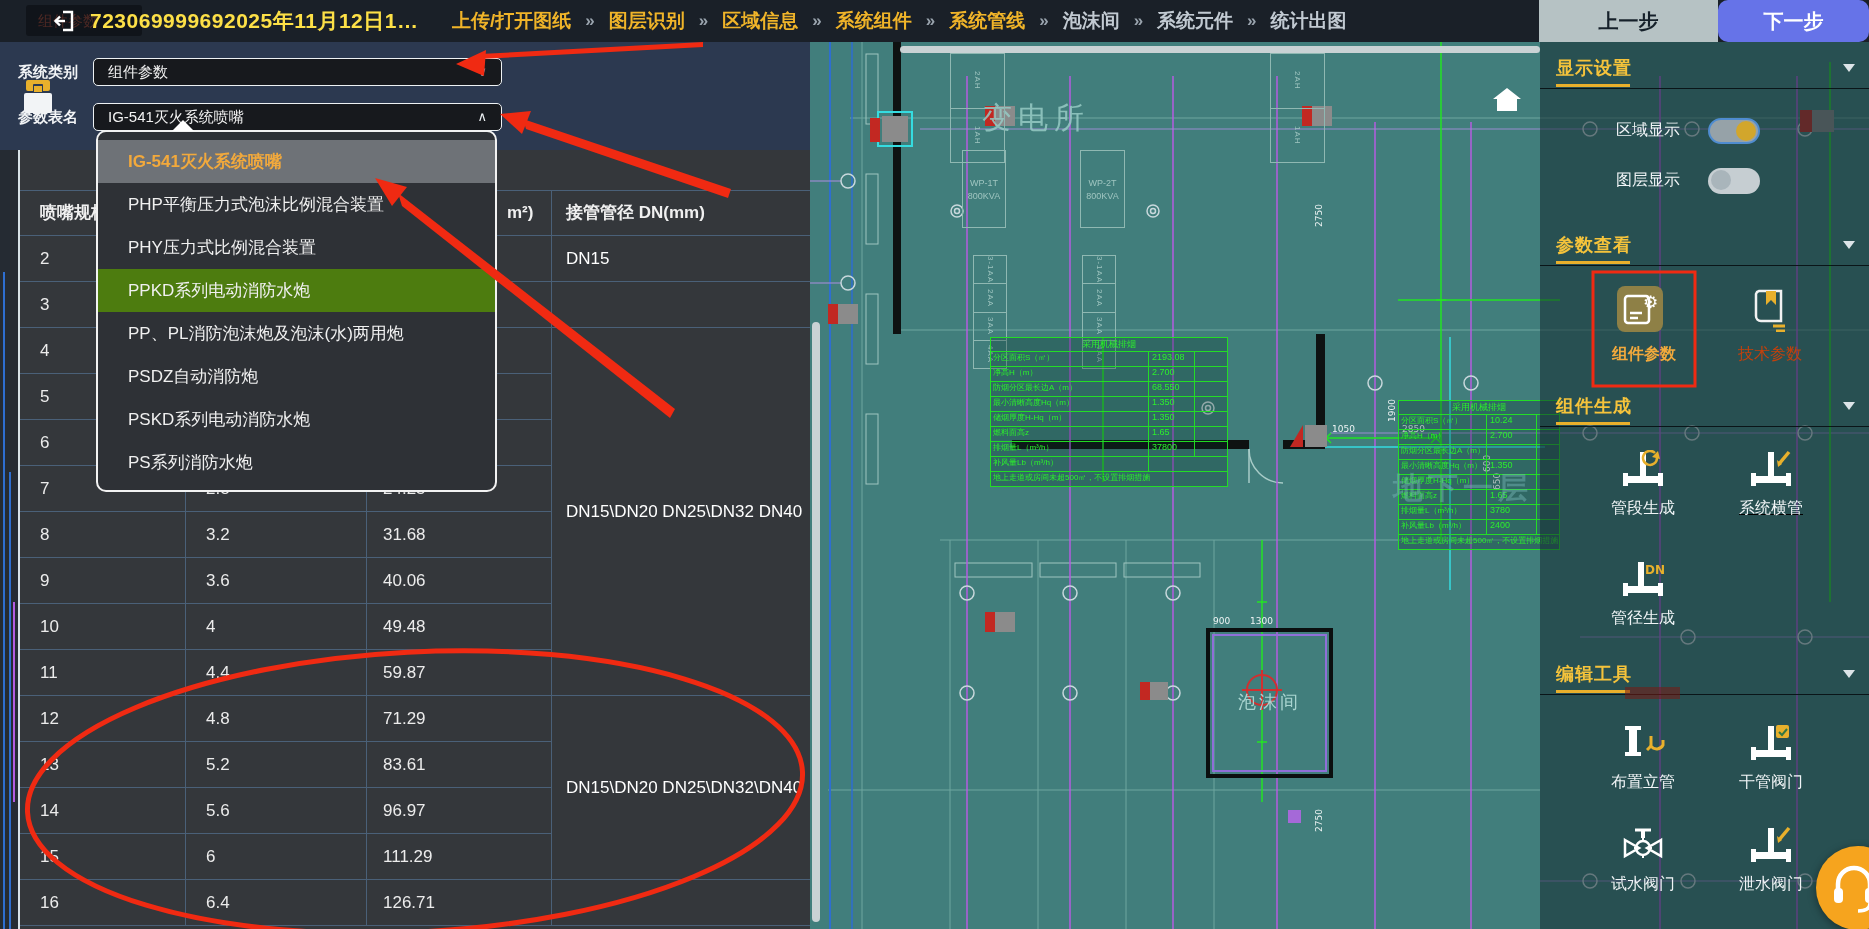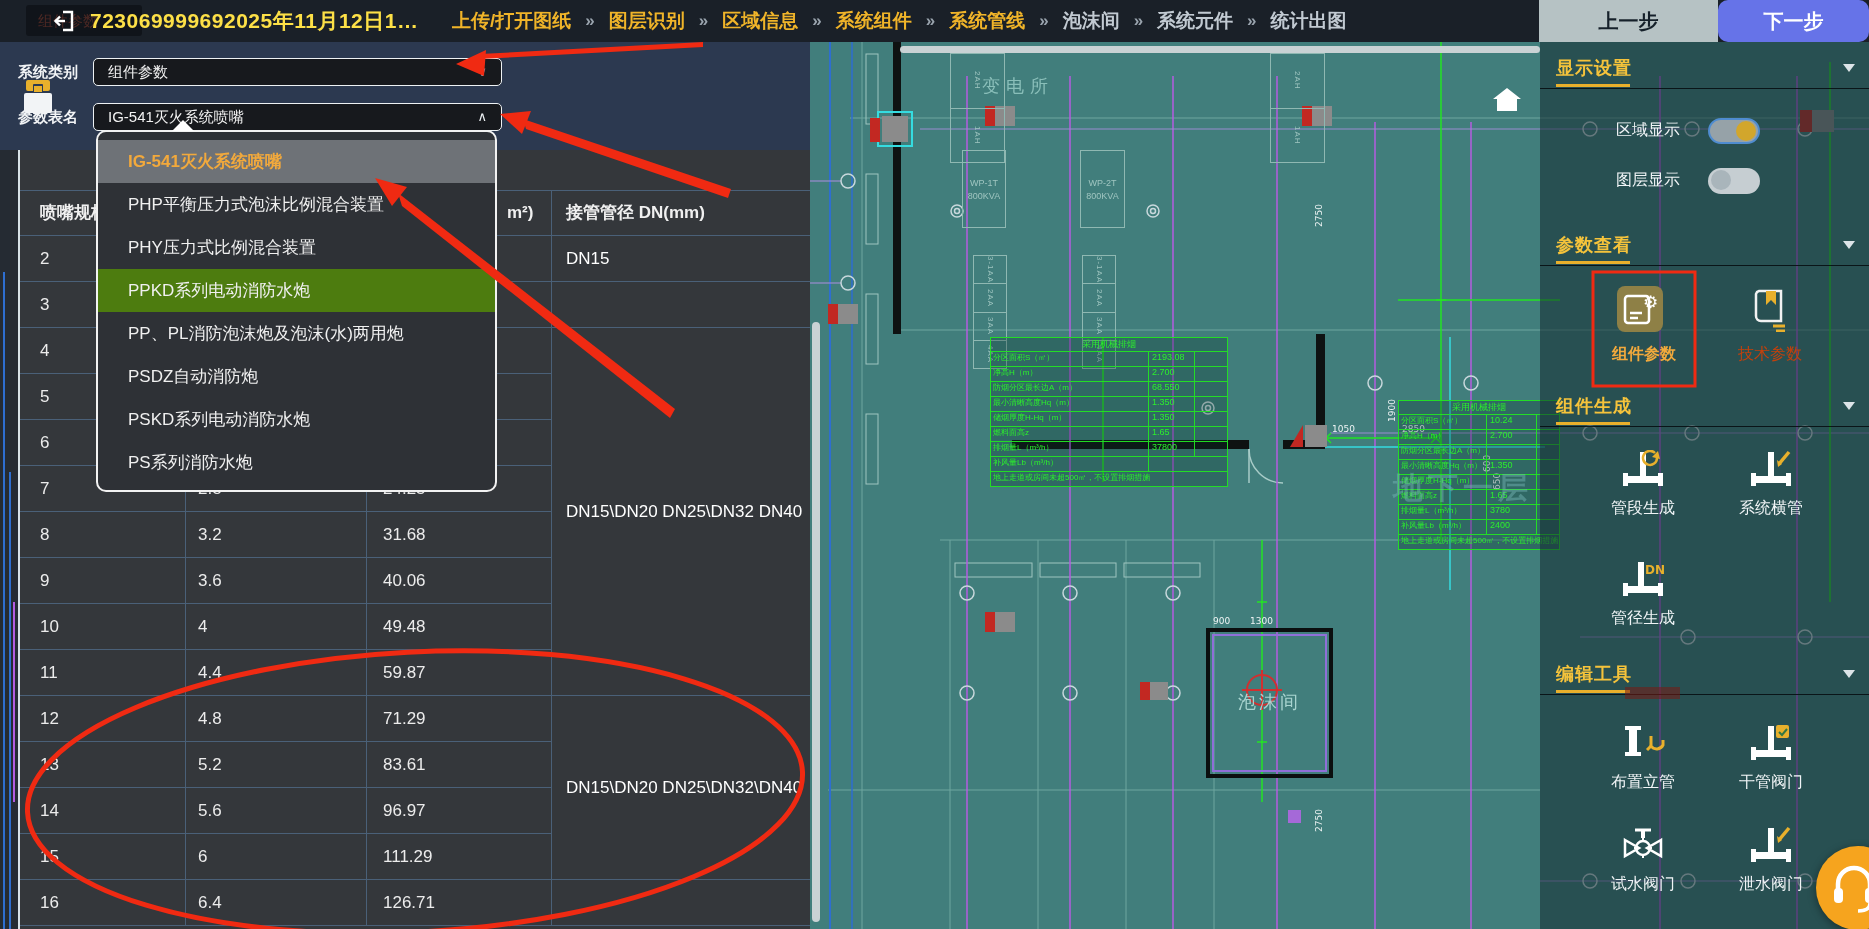--- a/index.html
+++ b/index.html
@@ -17,21 +17,21 @@
   .crumb.done{color:#f0b429;}
   .crumb.todo{color:#c2cad2;}
   .crumb-sep{color:#9aa4ae;font-size:17px;margin:0 14px;font-weight:bold;}
   .navbtn{top:0;height:42px;line-height:42px;text-align:center;font-size:20px;font-weight:bold;cursor:pointer;}
   #btnPrev{left:1539px;width:179px;background:#b6c2c4;color:#15202a;}
   #btnNext{left:1718px;width:151px;background:#6673e8;color:#ffffff;border-radius:10px;}
   
   #cadWrap{left:0;top:42px;width:1869px;height:887px;z-index:1;}
   #cadWrap svg{position:absolute;left:0;top:0;}
   .cadlabel{position:absolute;color:#9fc5c0;}
-  #roomLabel{left:982px;top:32px;font-size:18px;letter-spacing:6px;color:rgba(150,202,196,.85);}
+  #roomLabel{left:982px;top:56px;font-size:30px;letter-spacing:6px;color:rgba(150,202,196,.85);}
   .wpbox{border:1px solid #8fb8b2;color:#9fc5c0;font-size:9px;text-align:center;
          display:flex;flex-direction:column;justify-content:center;gap:3px;}
   .cabgroup{border:1px solid #8fb8b2;display:flex;flex-direction:column;}
   .cabcell{flex:1;border-bottom:1px solid #8fb8b2;display:flex;align-items:center;justify-content:center;}
   .cabcell:last-child{border-bottom:none;}
   .cabtext{writing-mode:vertical-rl;font-size:8px;color:#9fc5c0;letter-spacing:1px;}
   #watermark{left:1393px;top:426px;font-size:30px;font-weight:bold;letter-spacing:5px;color:rgba(120,185,185,.45);}
   .smoke{position:absolute;border:1px solid rgba(35,228,35,.95);background:rgba(8,46,40,.28);
          color:#2cf02c;font-size:8px;box-sizing:border-box;}
   .smoke .st{border-bottom:1px solid rgba(35,228,35,.95);text-align:center;font-size:9px;overflow:hidden;white-space:nowrap;}
@@ -54,21 +54,21 @@
   
   #tablePanel{left:18px;top:150px;width:792px;height:779px;background:#34373b;border-left:2px solid #d8e2e8;
               box-sizing:border-box;z-index:20;overflow:hidden;}
   #thead{left:0;top:40px;width:792px;height:46px;border-top:1px solid #4a6078;border-bottom:1px solid #4a6078;
          display:flex;box-sizing:border-box;}
   .th{color:#f0f0f0;font-size:17px;font-weight:bold;line-height:44px;box-sizing:border-box;position:relative;}
   #tbodyL{left:0;top:86px;width:531px;height:690px;}
   .trow{height:46px;border-bottom:1px solid #4a6078;display:flex;box-sizing:border-box;cursor:default;}
   .tcell{color:#ececec;font-size:17px;line-height:45px;box-sizing:border-box;overflow:hidden;}
   .c0{width:165px;padding-left:20px;}
-  .c1{width:181px;border-left:1px solid #4a6078;padding-left:12px;}
+  .c1{width:181px;border-left:1px solid #4a6078;padding-left:20px;}
   .c2{width:185px;border-left:1px solid #4a6078;padding-left:16px;}
   #col4{left:531px;top:86px;width:261px;height:690px;border-left:1px solid #4a6078;box-sizing:border-box;}
   .c4cell{border-bottom:1px solid #4a6078;box-sizing:border-box;color:#ffffff;font-size:17px;
           display:flex;align-items:center;padding-left:14px;}
   
   #dropdown{left:96px;top:130px;width:401px;height:362px;background:#2e3136;border:2px solid #f2f2f2;
             border-radius:10px;z-index:60;box-sizing:border-box;padding-top:8px;}
   #ddNotch{position:absolute;left:74px;top:-12px;width:0;height:0;
            border-left:11px solid transparent;border-right:11px solid transparent;border-bottom:11px solid #ffffff;}
   .dd-item{height:43px;line-height:43px;padding-left:30px;font-size:17px;color:#f0f0f0;cursor:pointer;white-space:nowrap;overflow:hidden;}
@@ -593,21 +593,21 @@
   <div class="sectri" style="top:628px;"></div>
   <div id="toolsHost">
       <div class="ptool" style="left: 43px; top: 408px;"><svg width="44" height="38" viewBox="0 0 44 38">
           <rect x="19" y="2" width="6" height="24" fill="#fff"></rect>
           <rect x="6" y="26" width="32" height="7" fill="#fff"></rect>
           <rect x="2" y="23" width="5" height="13" fill="#fff"></rect>
           <rect x="37" y="23" width="5" height="13" fill="#fff"></rect>
           <path d="M36,8 a7,7 0 1 1 -2,-5" stroke="#e8b02c" stroke-width="2.5" fill="none"></path>
           <polygon points="37,1 39,9 31,7" fill="#e8b02c"></polygon>
         </svg><div class="plabel">管段生成</div></div>
-      <div class="ptool" style="left: 171px; top: 408px;"><svg width="44" height="38" viewBox="0 0 44 38">
+      <div class="ptool" style="left: 171px; top: 408px; text-decoration: underline;"><svg width="44" height="38" viewBox="0 0 44 38">
           <rect x="19" y="2" width="6" height="24" fill="#fff"></rect>
           <rect x="6" y="26" width="32" height="7" fill="#fff"></rect>
           <rect x="2" y="23" width="5" height="13" fill="#fff"></rect>
           <rect x="37" y="23" width="5" height="13" fill="#fff"></rect>
           <line x1="30" y1="14" x2="40" y2="2" stroke="#e8b02c" stroke-width="3.5"></line>
           <polygon points="29,17 28,10 33,14" fill="#e8b02c"></polygon>
         </svg><div class="plabel">系统横管</div></div>
       <div class="ptool" style="left: 43px; top: 518px;"><svg width="44" height="38" viewBox="0 0 44 38">
           <rect x="17" y="2" width="6" height="24" fill="#fff"></rect>
           <rect x="6" y="26" width="32" height="7" fill="#fff"></rect>

